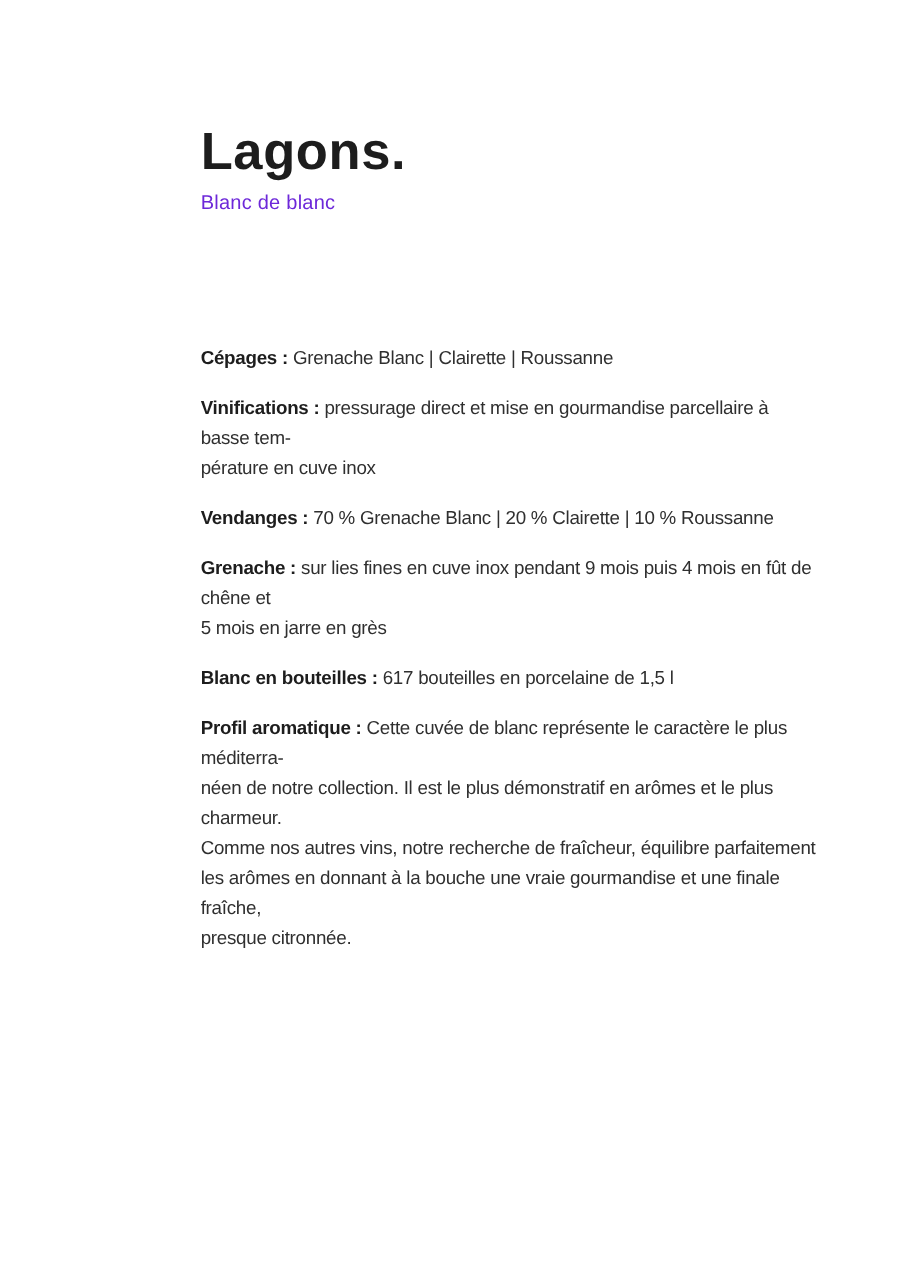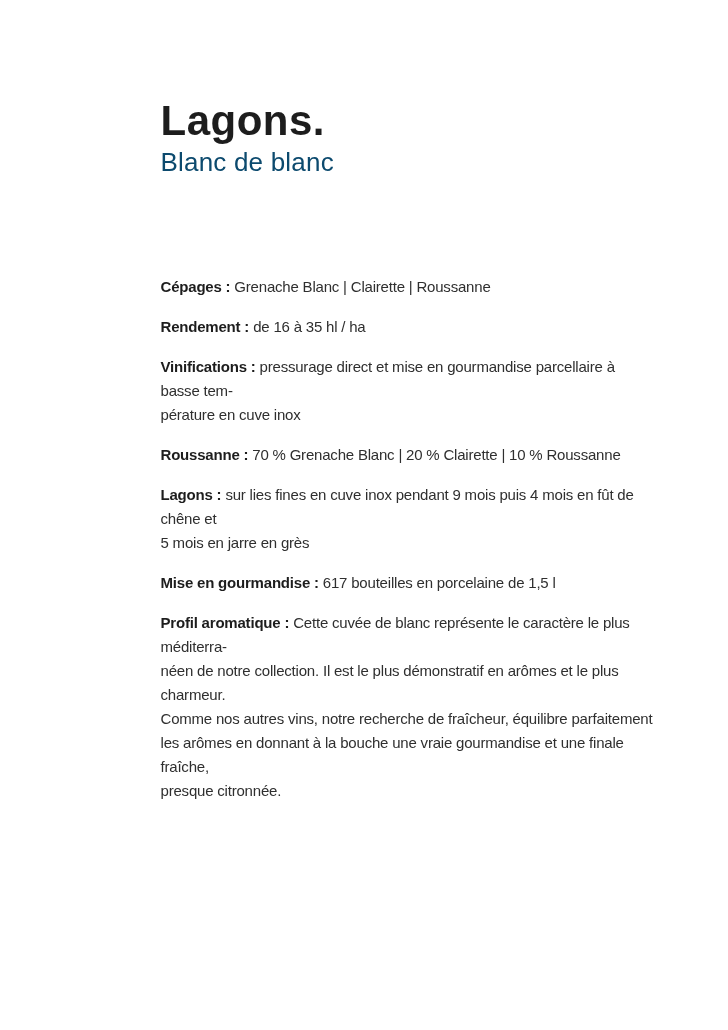--- a/index.html
+++ b/index.html
@@ -19,25 +19,25 @@
     width: 100%;
   }
   .wine-title {
     font-size: 42px;
     line-height: 1.0;
     font-weight: 700;
     letter-spacing: 0.5px;
     color: #1d1d1d;
   }
   .wine-subtitle {
-    font-size: 26px;
+    font-size: 16px;
     line-height: 29px;
     font-weight: 400;
     margin-top: 6px;
-    color: #0c4a6e;
+    color: #6d28d9;
     letter-spacing: 0.2px;
   }
   .spec-list {
     margin-top: 98px;
     max-width: 600px;
   }
   .spec-item {
     font-size: 15px;
     line-height: 24px;
     margin: 0 0 16px 0;
@@ -59,27 +59,26 @@
 <body>
 
 <div class="page">
   <div class="inner">
 
     <h1 class="wine-title">Lagons.</h1>
     <h2 class="wine-subtitle">Blanc de blanc</h2>
 
     <div class="spec-list">
       <p class="spec-item"><strong class="spec-label">Cépages :</strong> <span class="spec-text">Grenache Blanc | Clairette | Roussanne</span></p>
-      <p class="spec-item"><strong class="spec-label">Rendement :</strong> <span class="spec-text">de 16 à 35 hl / ha</span></p>
       <p class="spec-item"><strong class="spec-label">Vinifications :</strong> <span class="spec-text">pressurage direct et mise en gourmandise parcellaire à basse tem-
 pérature en cuve inox</span></p>
-      <p class="spec-item"><strong class="spec-label">Roussanne :</strong> <span class="spec-text">70 % Grenache Blanc | 20 % Clairette | 10 % Roussanne</span></p>
-      <p class="spec-item"><strong class="spec-label">Lagons :</strong> <span class="spec-text">sur lies fines en cuve inox pendant 9 mois puis 4 mois en fût de chêne et
+      <p class="spec-item"><strong class="spec-label">Vendanges :</strong> <span class="spec-text">70 % Grenache Blanc | 20 % Clairette | 10 % Roussanne</span></p>
+      <p class="spec-item"><strong class="spec-label">Grenache :</strong> <span class="spec-text">sur lies fines en cuve inox pendant 9 mois puis 4 mois en fût de chêne et
 5 mois en jarre en grès</span></p>
-      <p class="spec-item"><strong class="spec-label">Mise en gourmandise :</strong> <span class="spec-text">617 bouteilles en porcelaine de 1,5 l</span></p>
+      <p class="spec-item"><strong class="spec-label">Blanc en bouteilles :</strong> <span class="spec-text">617 bouteilles en porcelaine de 1,5 l</span></p>
       <p class="spec-item"><strong class="spec-label">Profil aromatique :</strong> <span class="spec-text">Cette cuvée de blanc représente le caractère le plus méditerra-
 néen de notre collection. Il est le plus démonstratif en arômes et le plus charmeur.
 Comme nos autres vins, notre recherche de fraîcheur, équilibre parfaitement
 les arômes en donnant à la bouche une vraie gourmandise et une finale fraîche,
 presque citronnée.</span></p>
     </div>
 
   </div>
 </div>
 

